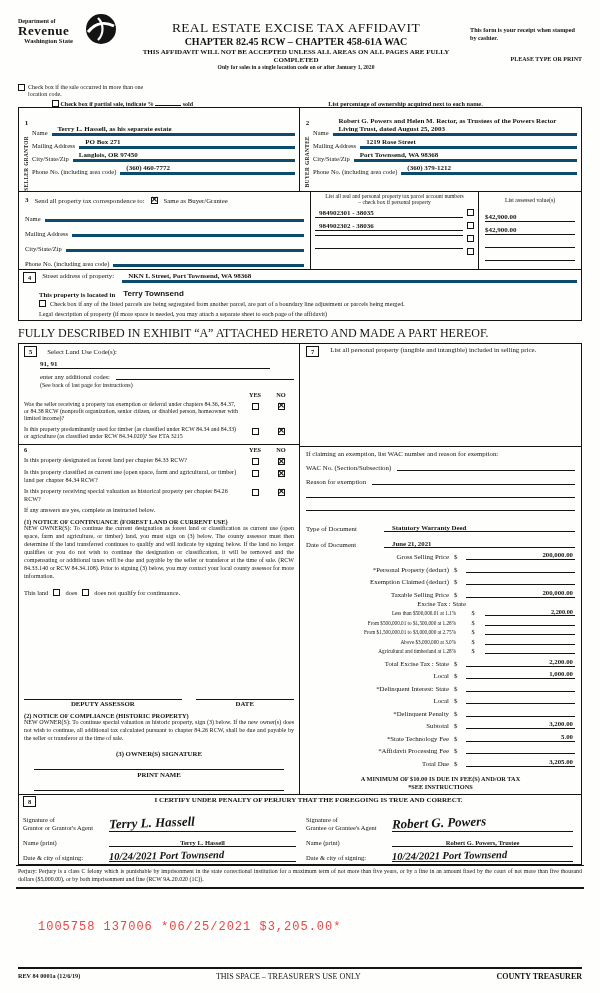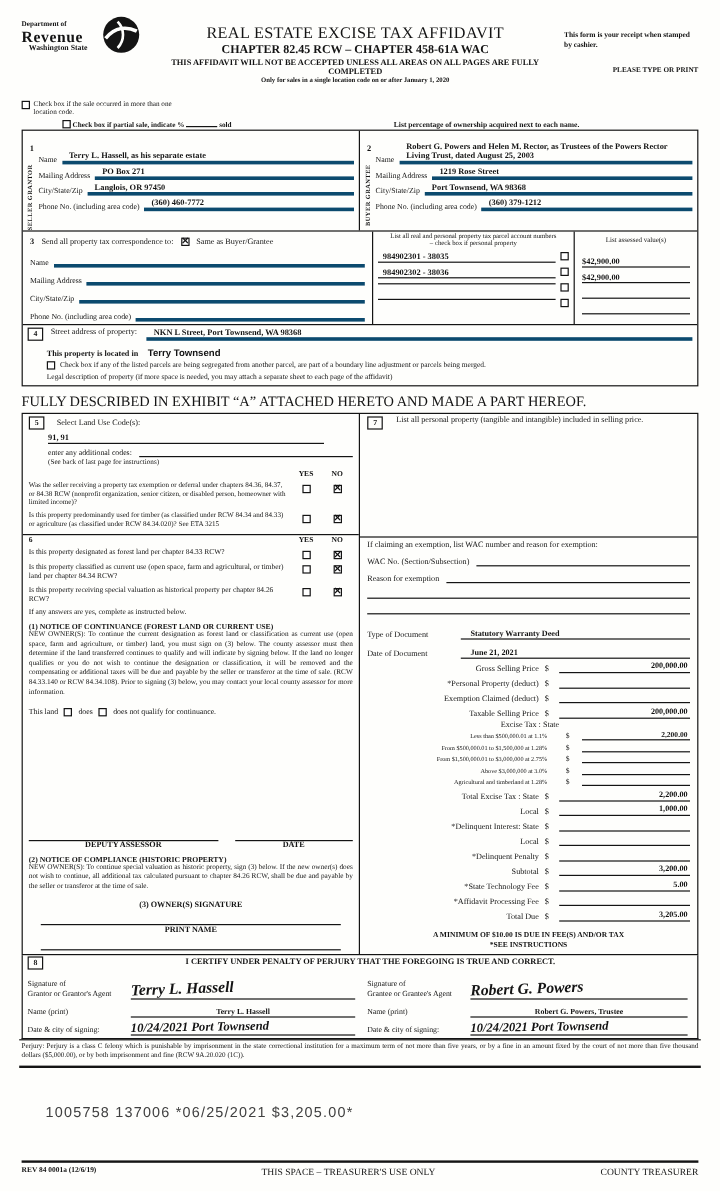--- a/index.html
+++ b/index.html
@@ -122,25 +122,25 @@
 .sigArea{display:flex}
 .sigHalf{width:50%;padding:1px 4px 0 0}
 .sigHalf+.sigHalf{padding-left:6px}
 .srow{display:flex;align-items:flex-end;font-size:6.5px;min-height:15px}
 .srow .slab{width:86px;line-height:1.2}
 .srow .sline{flex:1;border-bottom:1px solid #141414;position:relative}
 .script{font-style:italic;font-weight:bold;font-size:13px;display:inline-block;transform:rotate(-2deg);white-space:nowrap}
 .script2{font-style:italic;font-weight:bold;font-size:10.5px;display:inline-block;transform:rotate(-1deg);white-space:nowrap}
 
 .perjury{border-top:1.5px solid #141414;border-bottom:2px solid #141414;font-size:5.9px;line-height:1.35;padding:2px 2px 3px;text-align:justify;margin:0 -2px}
-.stamp{position:absolute;left:38px;top:920px;font-family:Liberation Sans, sans-serif;font-size:12px;letter-spacing:1px;color:#404040}
+.stamp{position:absolute;left:38px;top:920px;font-family:Liberation Mono, monospace;font-size:12px;letter-spacing:1px;color:#ef4444}
 .footer{position:absolute;left:18px;right:18px;bottom:12px;border-top:2px solid #141414;display:flex;justify-content:space-between;align-items:flex-start;padding-top:3px}
 .footer .fl{font-size:6.2px;font-weight:bold}
 .footer .fc{font-size:8px;font-weight:normal}
-.footer .fr{font-size:8px;font-weight:normal}
+.footer .fr{font-size:8px;font-weight:bold}
 </style>
 </head>
 <body>
 
 <div class="page">
 
   <div class="hdr">
     <div class="logoBox">
       <div class="logoTxt">
         <div class="l1">Department of</div>

